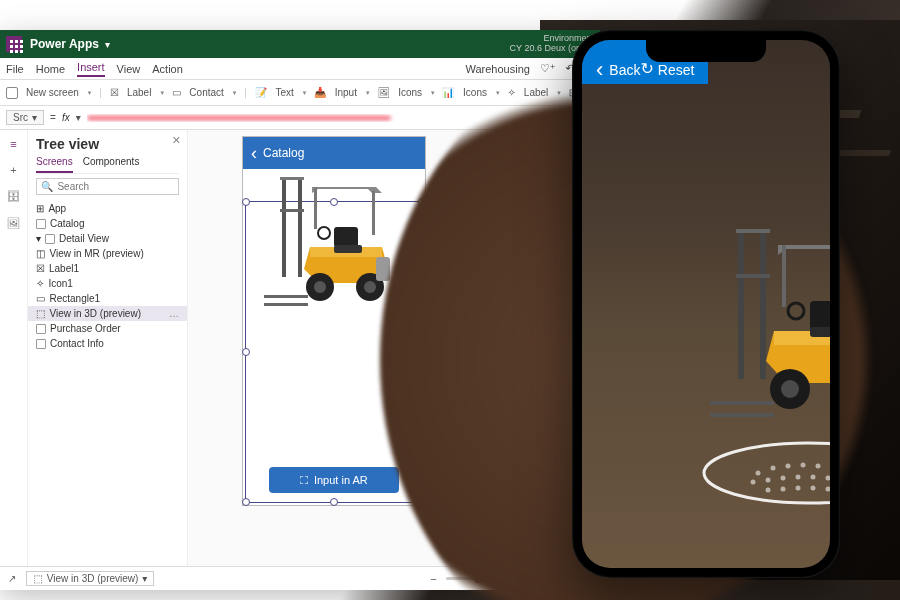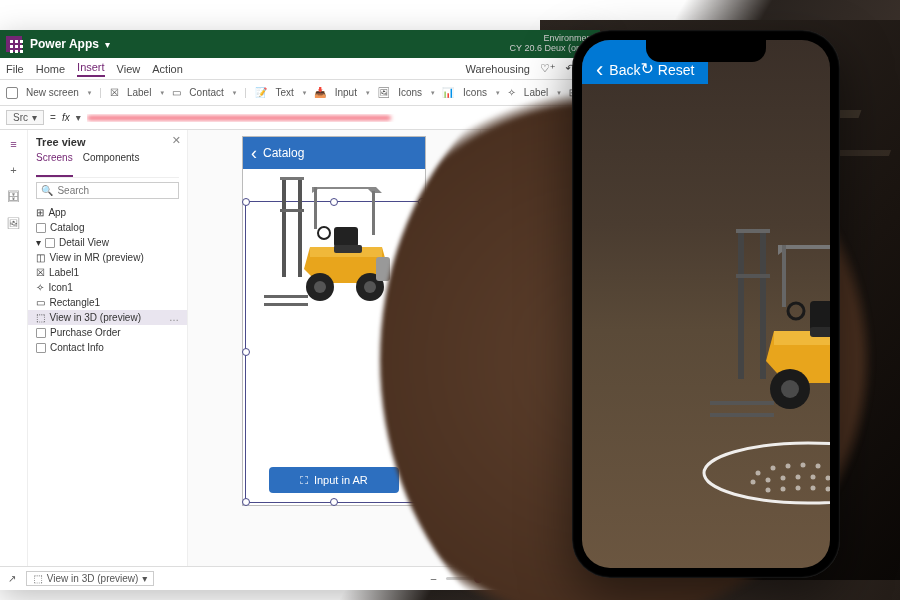--- a/index.html
+++ b/index.html
@@ -24,24 +24,24 @@
   .pa-formula{height:24px;border-bottom:1px solid #ddd;display:flex;align-items:center;padding:0 6px;gap:6px;font-size:10px;color:#555}
   .pa-formula .drop{background:#f7f7f7;border:1px solid #ccc;padding:1px 6px;display:flex;align-items:center;gap:4px}
   .pa-formula .fx{font-style:italic;color:#333}
   .pa-formula .redact{flex:1;height:8px;background:#fff;position:relative;overflow:hidden}
   .pa-formula .redact::before{content:"";position:absolute;left:0;top:2px;right:40%;height:4px;background:#f15a6b;filter:blur(2px);border-radius:3px}
   .pa-body{flex:1;display:flex;min-height:0}
   .pa-rail{width:28px;border-right:1px solid #eee;display:flex;flex-direction:column;align-items:center;gap:14px;padding-top:8px;color:#666}
   .pa-rail .active{color:#742774}
   
   .tree{width:160px;border-right:1px solid #eee;padding:6px 8px;font-size:11px;color:#333;position:relative}
-  .tree h4{font-size:11px;font-weight:600;margin-bottom:4px}
+  .tree h4{font-size:14px;font-weight:600;margin-bottom:4px}
   .tree .close{position:absolute;right:6px;top:4px;color:#888;cursor:pointer}
   .tree-tabs{display:flex;gap:10px;font-size:10px;margin-bottom:4px;border-bottom:1px solid #eee}
-  .tree-tabs .on{color:#742774;border-bottom:2px solid #742774;padding-bottom:12px}
+  .tree-tabs .on{color:#742774;border-bottom:2px solid #742774;padding-bottom:4px}
   .tree-search{display:flex;align-items:center;gap:4px;border:1px solid #ccc;padding:2px 4px;font-size:10px;color:#777;margin-bottom:6px}
   .tree ul{list-style:none}
   .tree li{display:flex;align-items:center;gap:4px;padding:2px 0;font-size:10px;white-space:nowrap;cursor:pointer}
   .tree li .cico{width:10px;height:10px;border:1px solid #999;border-radius:1px;flex-shrink:0}
   .tree li.sel{background:#e9e5ef;margin:0 -8px;padding:2px 8px}
   .tree li.sel .dots{margin-left:auto;color:#888}
   .indent2{padding-left:24px}
   
   .canvas{flex:1;position:relative;background:#fafafa;display:flex;align-items:flex-start;justify-content:center;padding-top:6px}
   .phone-frame{width:184px;height:370px;background:#fff;border:1px solid #bbb;position:relative;display:flex;flex-direction:column}

